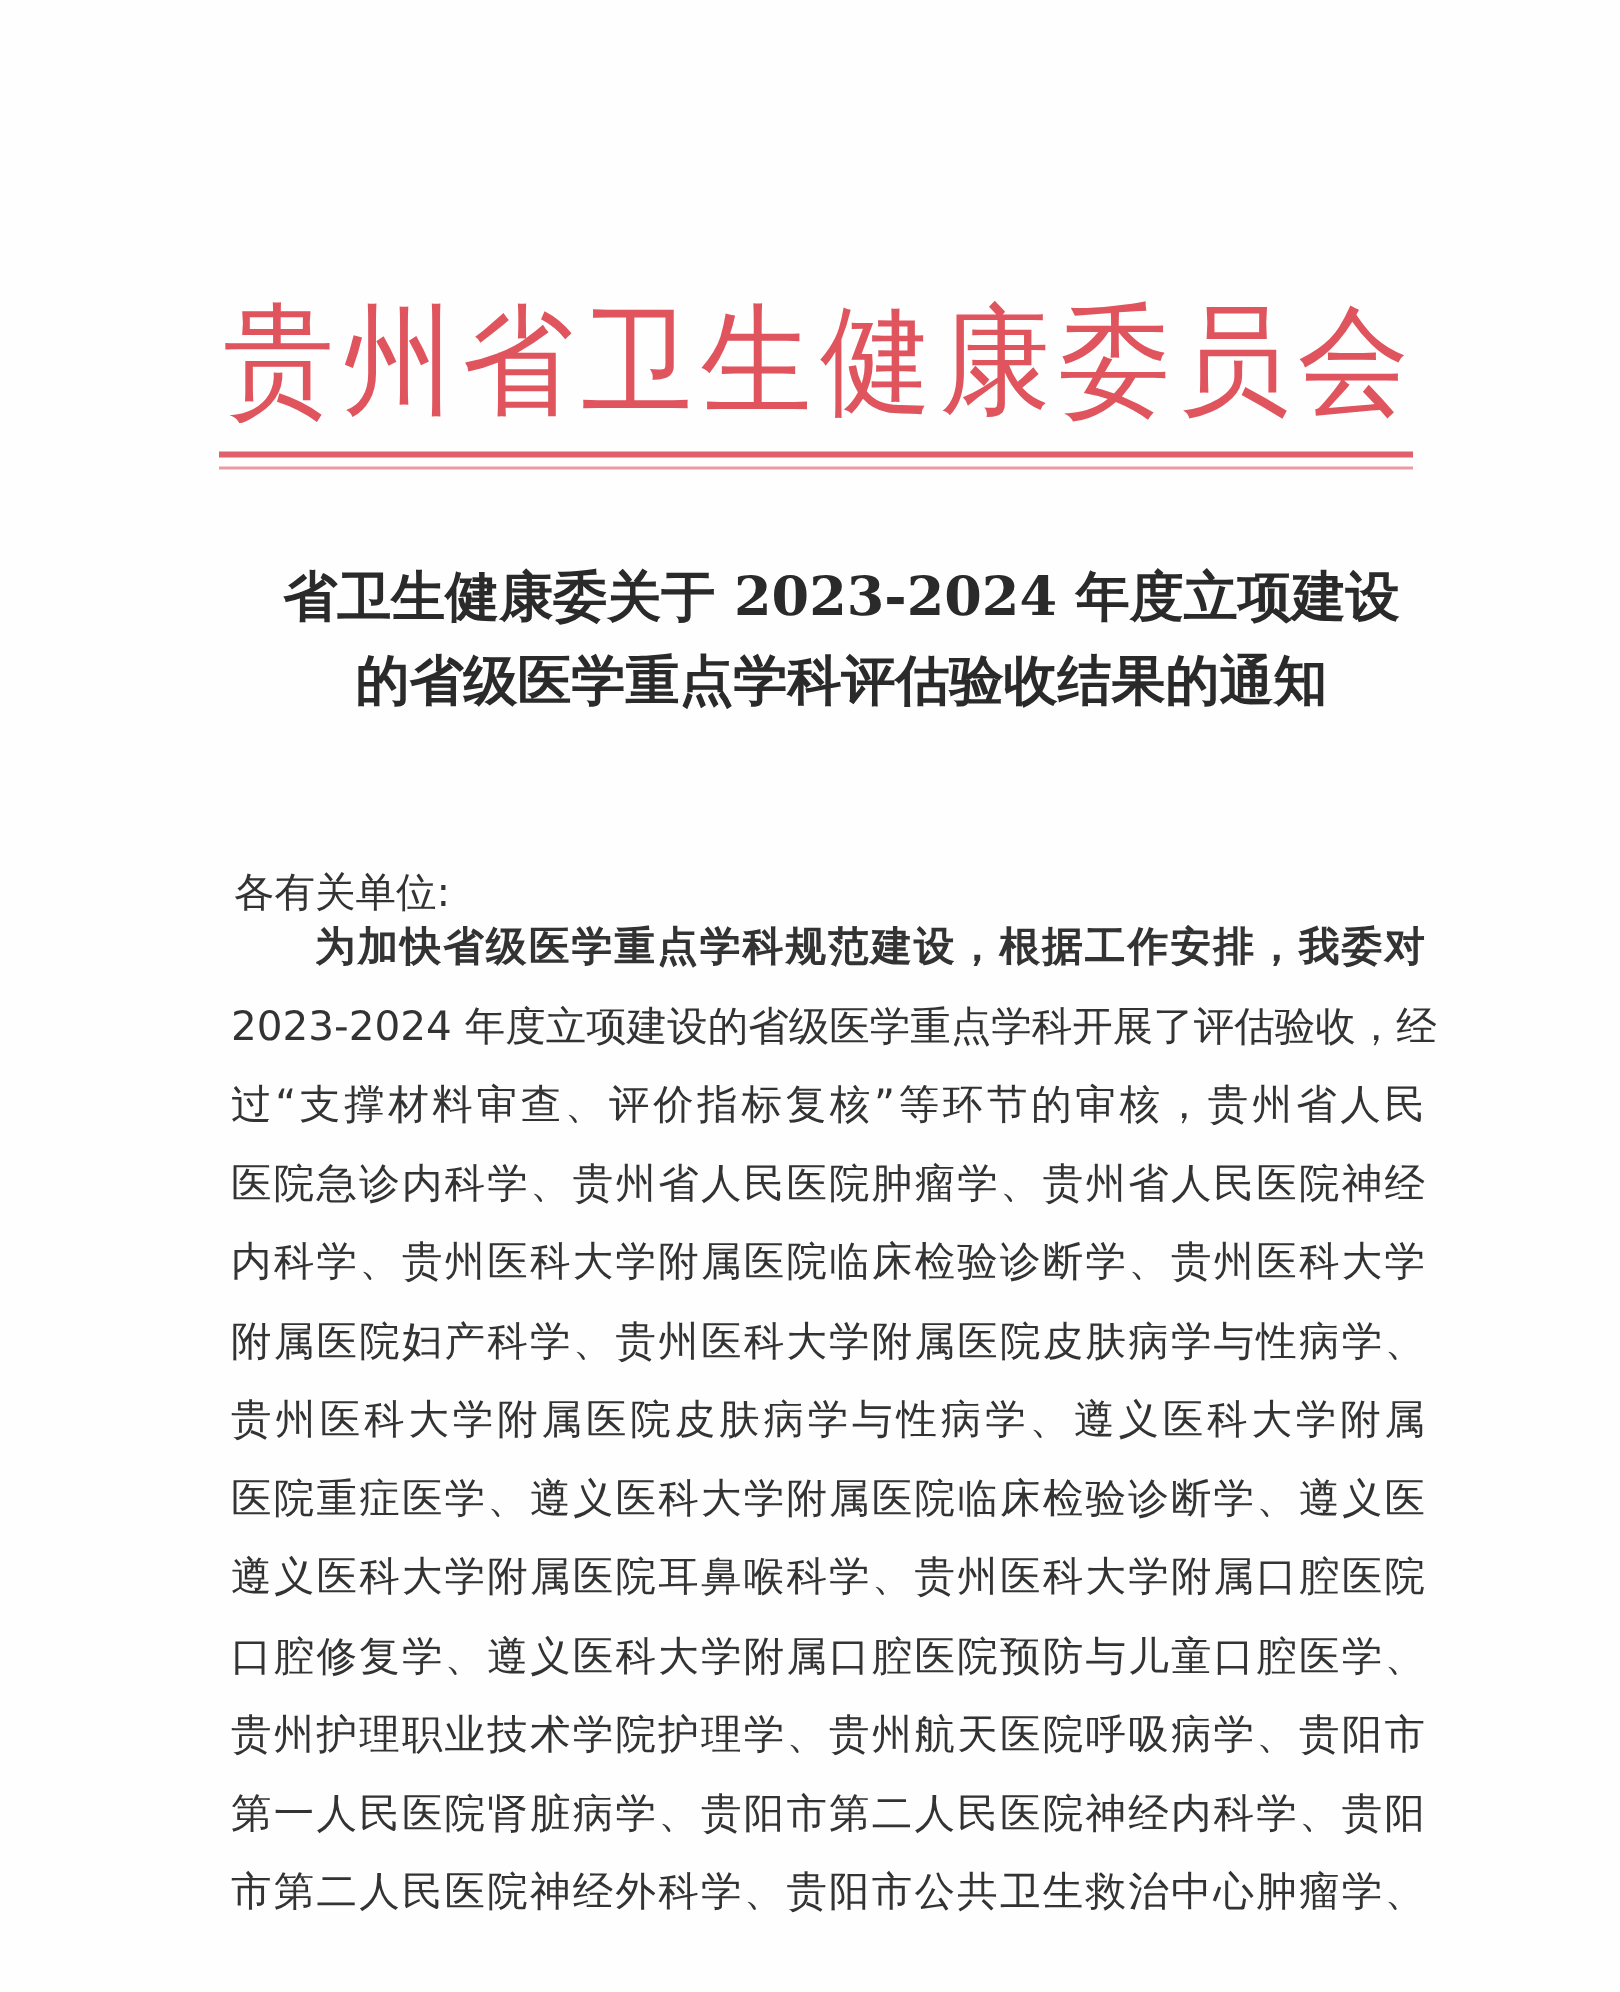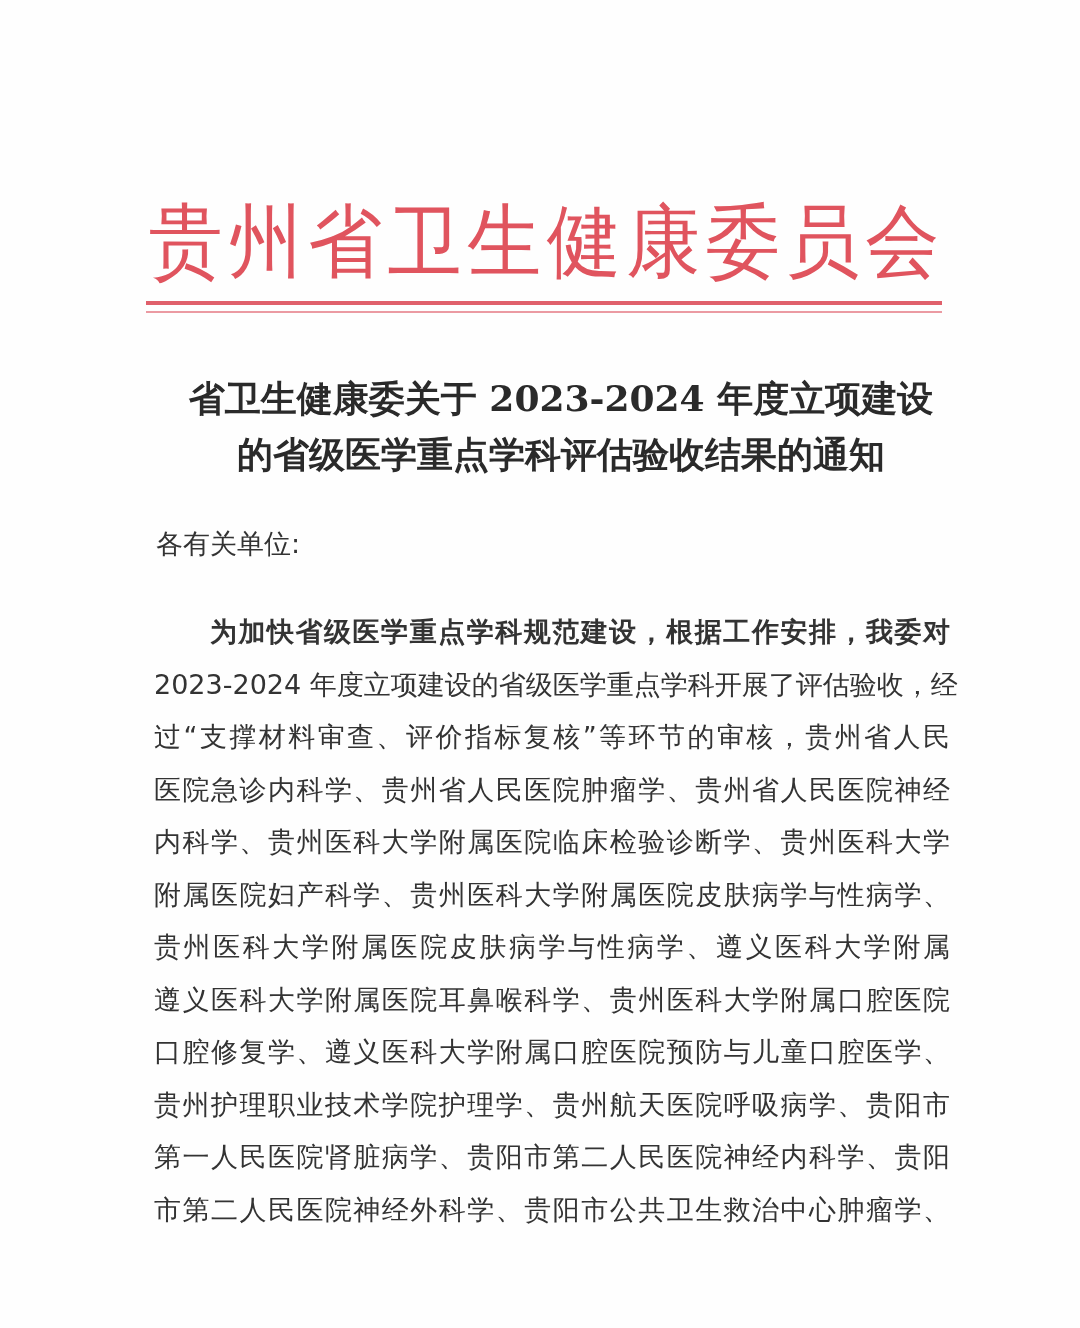--- a/index.html
+++ b/index.html
@@ -69,21 +69,21 @@
     font-family: "DejaVu Serif", "Liberation Serif", serif;
     font-weight: bold;
     font-size: 36px;
     line-height: 56px;
     color: #2a2a2a;
   }
   .doc-title div { white-space: nowrap; }
   .salutation {
     position: absolute;
     left: 156px;
-    top: 524px;
+    top: 576px;
     font-family: "DejaVu Sans", "Liberation Sans", sans-serif;
     font-size: 27px;
     line-height: 40px;
     color: #333;
   }
   .body-text {
     position: absolute;
     left: 154px;
     top: 606px;
     width: 800px;
@@ -134,20 +134,21 @@
   <div class="salutation">各有关单位:</div>
 
   <div class="body-text">
     <div class="body-line indent">为加快省级医学重点学科规范建设，根据工作安排，我委对</div>
     <div class="body-line">2023-2024 年度立项建设的省级医学重点学科开展了评估验收，经</div>
     <div class="body-line">过“支撑材料审查、评价指标复核”等环节的审核，贵州省人民</div>
     <div class="body-line">医院急诊内科学、贵州省人民医院肿瘤学、贵州省人民医院神经</div>
     <div class="body-line">内科学、贵州医科大学附属医院临床检验诊断学、贵州医科大学</div>
     <div class="body-line">附属医院妇产科学、贵州医科大学附属医院皮肤病学与性病学、</div>
     <div class="body-line">贵州医科大学附属医院皮肤病学与性病学、遵义医科大学附属</div>
+    <div class="body-line">医院重症医学、遵义医科大学附属医院临床检验诊断学、遵义医</div>
     <div class="body-line">遵义医科大学附属医院耳鼻喉科学、贵州医科大学附属口腔医院</div>
     <div class="body-line">口腔修复学、遵义医科大学附属口腔医院预防与儿童口腔医学、</div>
     <div class="body-line">贵州护理职业技术学院护理学、贵州航天医院呼吸病学、贵阳市</div>
     <div class="body-line">第一人民医院肾脏病学、贵阳市第二人民医院神经内科学、贵阳</div>
     <div class="body-line">市第二人民医院神经外科学、贵阳市公共卫生救治中心肿瘤学、</div>
   </div>
 
 </div>
 
 </body></html>

